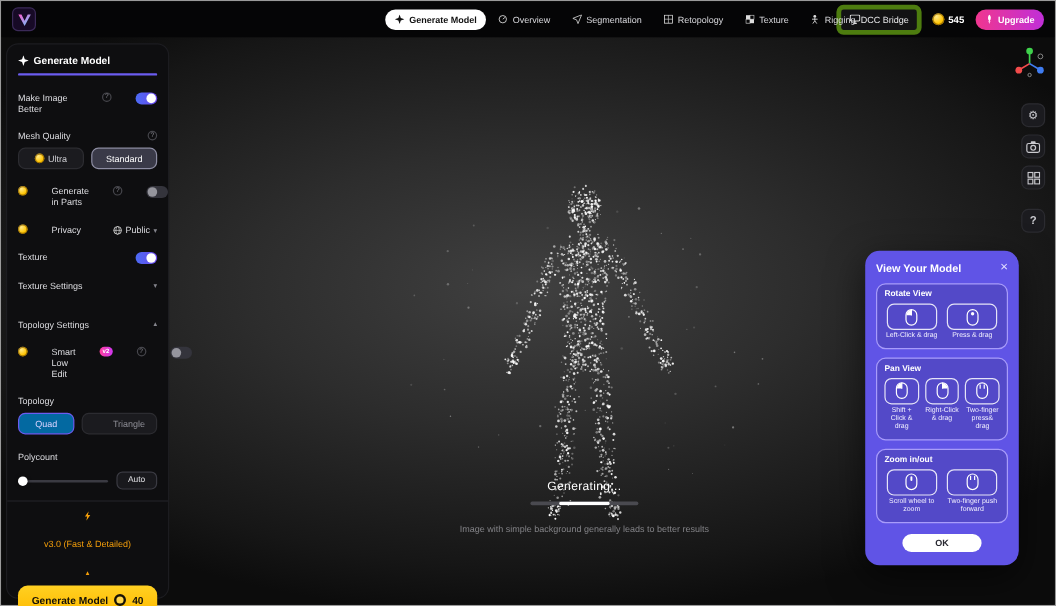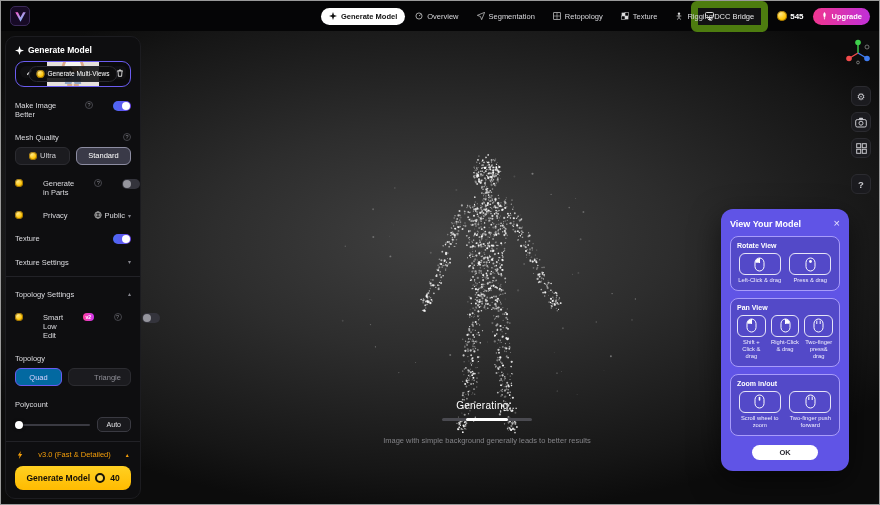--- a/index.html
+++ b/index.html
@@ -7,21 +7,21 @@
   .screen { position:relative; width:880px; height:505px; background:#0a0a0b; box-shadow: inset 0 0 0 1px #9a9a9a; overflow:hidden; }
 
   
   .topbar { position:absolute; top:1px; left:1px; right:1px; height:30px; background:#050506; display:flex; align-items:center; padding:0 9px; z-index:60; }
   .logo { width:20px; height:20px; border-radius:5px; background:#170a26; border:1px solid #3b2a58; display:flex; align-items:center; justify-content:center; }
   .tabs { position:absolute; left:320px; display:flex; align-items:center; gap:2px; }
   .tab { display:flex; align-items:center; gap:4px; padding:4px 8px; border-radius:11px; color:#d8d8dc; font-size:7.5px; cursor:pointer; background:transparent; border:none; white-space:nowrap; }
   .tab.active { background:#fff; color:#111; font-weight:700; }
   .tab svg { display:block; }
   .hdr-right { margin-left:auto; display:flex; align-items:center; gap:9px; }
-  .dcc { display:flex; align-items:center; gap:0; border:7px solid #4d7c0f; background:#121214; color:#e8e8ea; font-size:7.5px; padding:4px 7px; border-radius:6px; }
+  .dcc { display:flex; align-items:center; gap:0; border:4px solid #4d7c0f; background:#121214; color:#e8e8ea; font-size:7.5px; padding:4px 7px; border-radius:6px; }
   .credits { display:flex; align-items:center; gap:3px; color:#fff; font-size:8px; font-weight:700; }
   .upgrade { display:flex; align-items:center; gap:4px; background:linear-gradient(90deg,#f0368f,#c02fd8); color:#fff; font-size:7.5px; font-weight:700; padding:4px 8px; border-radius:10px; border:none; }
 
   .coin { width:8px; height:8px; border-radius:50%; background:radial-gradient(circle at 35% 30%, #ffe98a, #ffc400 60%, #dda300); box-shadow: inset 0 0 0 1px rgba(122,82,0,.65); flex:none; }
   .coin.big { width:10px; height:10px; }
   .coin-dark { width:10px; height:10px; border-radius:50%; background:#ffd74d; border:2px solid #171307; flex:none; }
 
   
   .viewport { position:absolute; top:31px; left:1px; right:1px; bottom:1px; background: radial-gradient(ellipse 62% 58% at 50% 44%, #404040 0%, #2d2d2d 42%, #161616 85%, #0c0c0c 100%); z-index:1; }
   .cloud-svg { position:absolute; inset:0; z-index:2; pointer-events:none; }
@@ -62,21 +62,21 @@
   .opt-btn.sel-purple { background:#0369a1; border-color:#6b5cf0; color:#d9d3ff; }
   .opt-btn.dim { color:#8e8e96;padding-left:16px; }
 
   .divider { height:1px; background:#222227; margin:9px -9px 0; }
   .slider-row { display:flex; align-items:center; gap:7px; margin-top:8px; }
   .slider { flex:1; height:2px; background:#3a3a42; border-radius:1px; position:relative; }
   .knob { position:absolute; left:0; top:-3px; width:8px; height:8px; border-radius:50%; background:#fff; box-shadow:0 0 3px rgba(0,0,0,.6); }
   .auto-btn { border:1px solid #3a3a42; background:#19191d; color:#e0e0e4; font-size:7px; padding:3px 9px; border-radius:5px; }
 
   .bottom-cluster { margin-top:auto; }
-  .ver { display:flex; align-items:center; justify-content:center; gap:15px; color:#f59f0a; font-size:7.5px; margin-top:8px; }
+  .ver { display:flex; align-items:center; justify-content:center; gap:15px; color:#f59f0a; font-size:7.5px; margin-top:8px;flex-direction:column; }
   .gen-btn { width:100%; height:24px; margin-top:7px; border-radius:8px; background:linear-gradient(180deg,#ffd022,#ffbb00); border:none; display:flex; align-items:center; justify-content:center; gap:5px; font-size:8.5px; font-weight:800; color:#131008; }
 
   
   .modal { position:absolute; right:31px; top:209px; width:128px; background:#6054e6; border-radius:12px; padding:9px 9px 11px; z-index:70; box-shadow:0 10px 30px rgba(0,0,0,.55); color:#fff; }
   .m-head { display:flex; align-items:center; justify-content:space-between; }
   .m-title { font-size:9px; font-weight:700; }
   .m-close { background:none; border:none; color:#e6e2ff; font-size:11px; line-height:1; padding:0; }
   .m-box { margin-top:7px; border:1px solid #a89cfa; background:rgba(0,0,0,.13); border-radius:8px; padding:5px 6px 6px; }
   .m-box-title { font-size:7px; font-weight:700; margin-bottom:4px; }
   .m-items { display:flex; gap:5px; }

